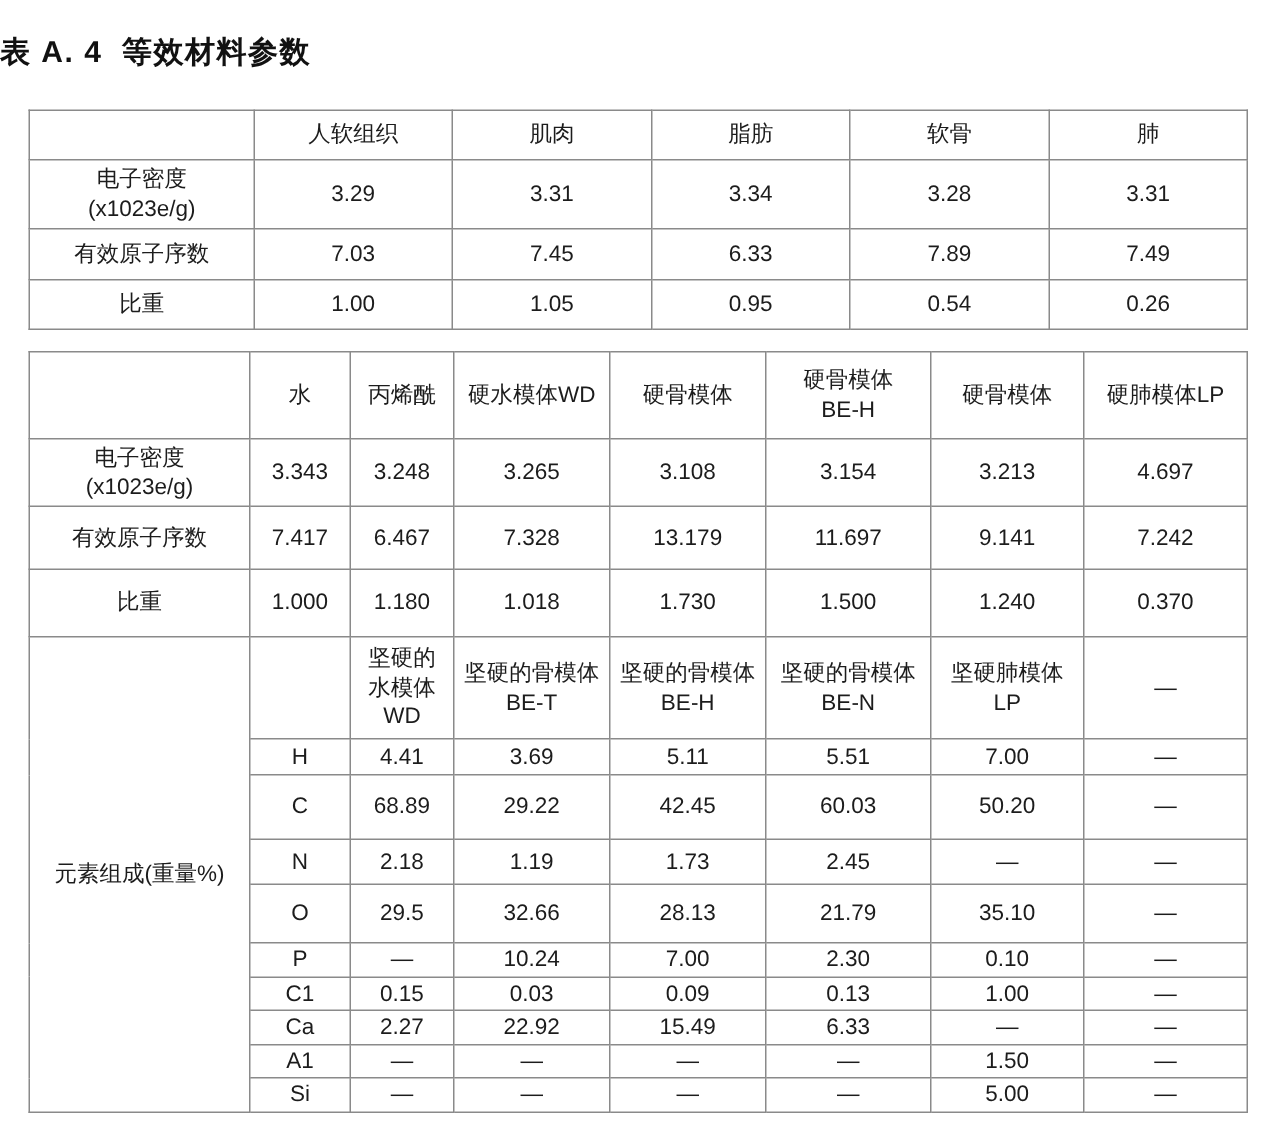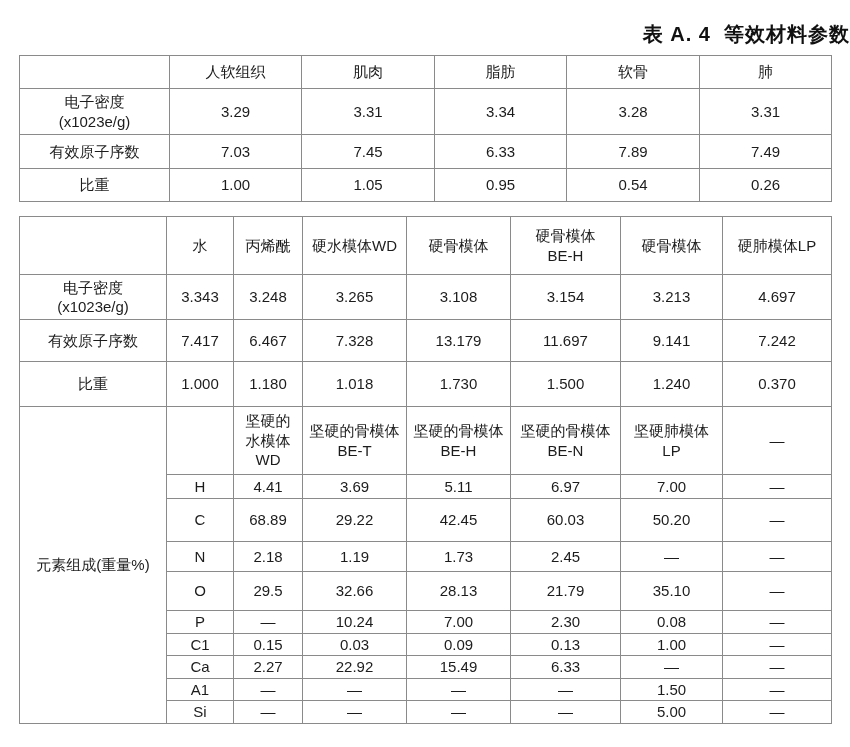--- a/index.html
+++ b/index.html
@@ -1,20 +1,20 @@
 <!DOCTYPE html>
 <html><head>
 <meta charset="utf-8">
 <style>
   html,body{margin:0;padding:0;background:#ffffff;}
   body{width:850px;height:747px;font-family:"Liberation Sans","DejaVu Sans",sans-serif;color:#1c1c1c;overflow:hidden;}
   .page{position:relative;width:850px;height:747px;background:#ffffff;}
-  .title{margin:0;padding-top:21px;text-align:right;font-size:20px;font-weight:700;color:#111111;white-space:pre;letter-spacing:1px;}
+  .title{margin:0;padding-top:21px;text-align:left;font-size:20px;font-weight:700;color:#111111;white-space:pre;letter-spacing:1px;}
   table{border-collapse:collapse;table-layout:fixed;margin-left:19px;width:812px;}
-  .t1{margin-top:7px;}
+  .t1{margin-top:25px;}
   .t2{margin-top:14px;}
   th,td{border:1px solid #8a8a8a;text-align:center;vertical-align:middle;font-size:15px;font-weight:400;padding:1px 3px;line-height:1.3;white-space:pre-line;overflow:hidden;}
   .lbl{white-space:pre-line;}
   
   .rh33{height:33px}.rh46{height:46px}.rh34{height:34px}
   .rh58{height:58px}.rh45{height:45px}.rh42{height:42px}
   .rh68{height:68px}.rh24{height:24px}.rh43{height:43px}
   .rh30{height:30px}.rh39{height:39px}.rh22{height:22px}
 </style>
 </head>
@@ -138,21 +138,21 @@
 BE-N</td>
         <td>坚硬肺模体
 LP</td>
         <td>—</td>
       </tr>
       <tr class="rh24">
         <td>H</td>
         <td>4.41</td>
         <td>3.69</td>
         <td>5.11</td>
-        <td>6.97</td>
+        <td>5.51</td>
         <td>7.00</td>
         <td>—</td>
       </tr>
       <tr class="rh43">
         <td>C</td>
         <td>68.89</td>
         <td>29.22</td>
         <td>42.45</td>
         <td>60.03</td>
         <td>50.20</td>
@@ -175,21 +175,21 @@
         <td>21.79</td>
         <td>35.10</td>
         <td>—</td>
       </tr>
       <tr class="rh22">
         <td>P</td>
         <td>—</td>
         <td>10.24</td>
         <td>7.00</td>
         <td>2.30</td>
-        <td>0.08</td>
+        <td>0.10</td>
         <td>—</td>
       </tr>
       <tr class="rh22">
         <td>C1</td>
         <td>0.15</td>
         <td>0.03</td>
         <td>0.09</td>
         <td>0.13</td>
         <td>1.00</td>
         <td>—</td>

